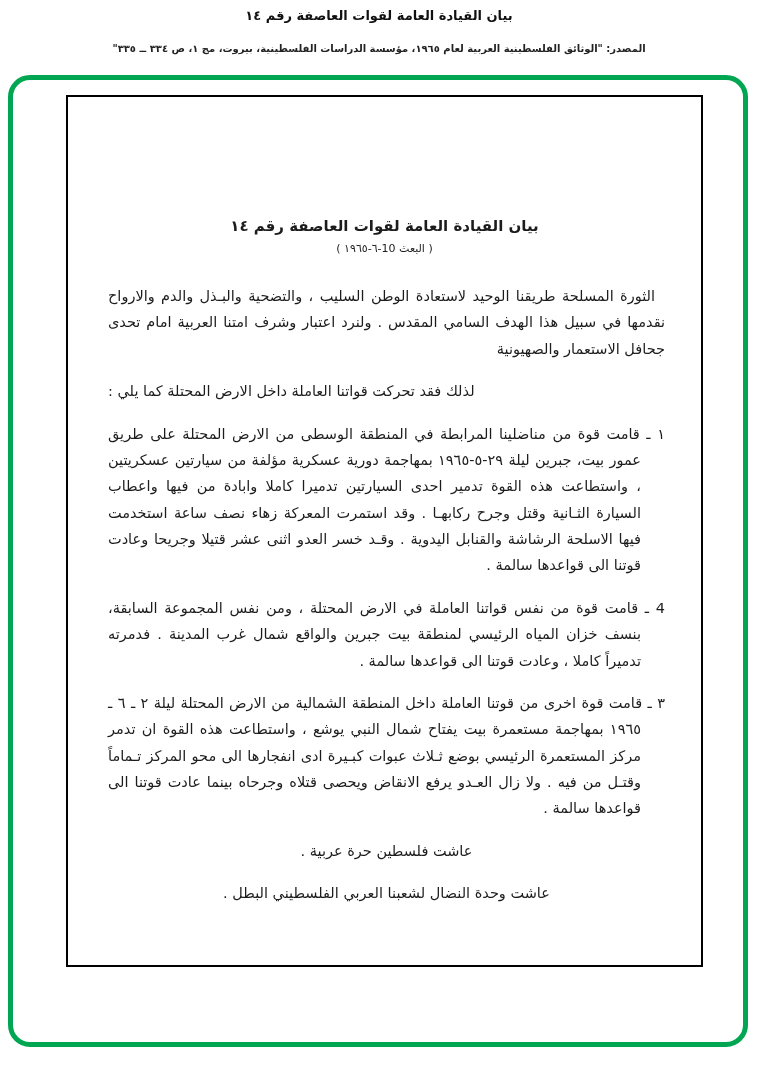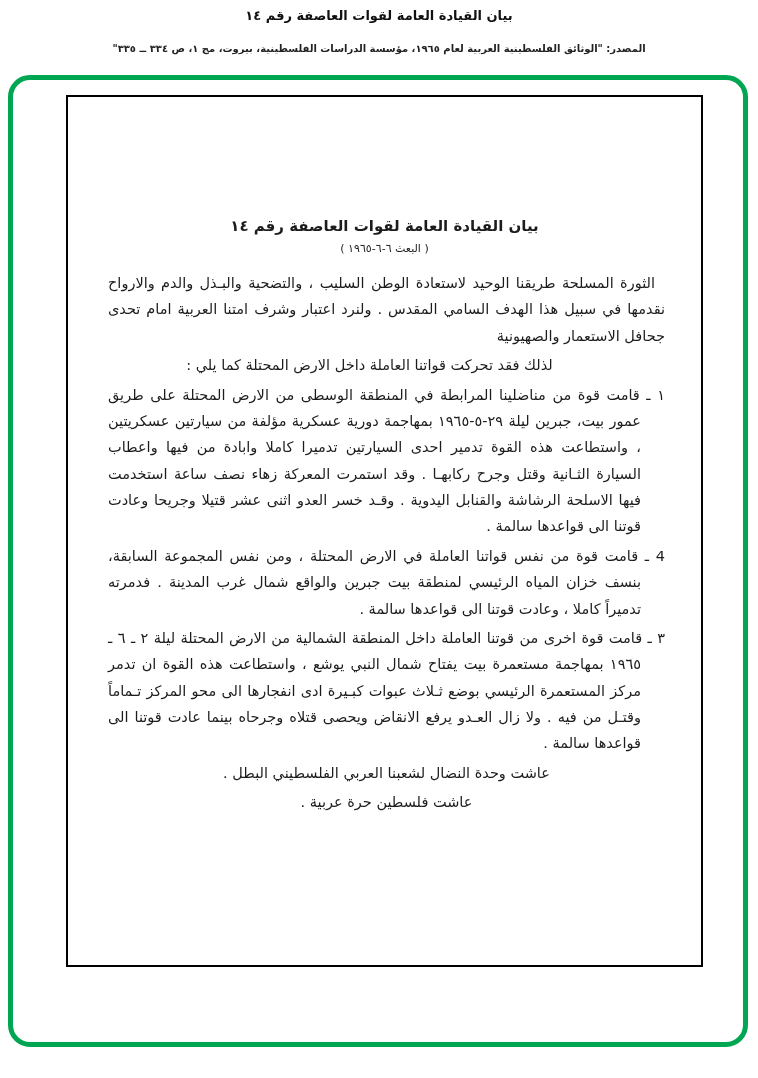--- a/index.html
+++ b/index.html
@@ -71,28 +71,28 @@
     font-size: 11px;
     letter-spacing: 1px;
   }
   .doc-body {
     padding: 12px 36px 0 40px;
     font-size: 14.5px;
     line-height: 1.82;
     text-align: justify;
   }
   .doc-body p {
-    margin: 3px 0 3px 0;
+    margin: 16px 0 3px 0;
   }
   .intro {
     text-indent: 10px;
   }
   .lead-in {
     text-indent: 34px;
-    text-align: center;
+    text-align: left;
   }
   .numbered-item {
     padding-right: 24px;
     text-indent: -24px;
   }
   .closing-line {
     text-align: center;
     text-indent: 0;
     padding: 0;
   }
@@ -101,24 +101,24 @@
 <body>
 
 <div class="top-header">
   <div class="top-title">بيان القيادة العامة لقوات العاصفة رقم ١٤</div>
   <div class="top-source">المصدر: "الوثائق الفلسطينية العربية لعام ١٩٦٥، مؤسسة الدراسات الفلسطينية، بيروت، مج ١، ص ٣٣٤ ــ ٣٣٥"</div>
 </div>
 
 <div class="green-frame">
   <div class="scan-page">
     <div class="doc-title">بيان القيادة العامة لقوات العاصفة رقم ١٤</div>
-    <div class="doc-subtitle">( البعث ٦-٦-١٩٦٥ )</div>
+    <div class="doc-subtitle">( البعث 10-٦-١٩٦٥ )</div>
     <div class="doc-body">
       <p class="intro">الثورة المسلحة طريقنا الوحيد لاستعادة الوطن السليب ، والتضحية والبـذل والدم والارواح نقدمها في سبيل هذا الهدف السامي المقدس . ولنرد اعتبار وشرف امتنا العربية امام تحدى جحافل الاستعمار والصهيونية</p>
       <p class="lead-in">لذلك فقد تحركت قواتنا العاملة داخل الارض المحتلة كما يلي :</p>
       <p class="numbered-item">١ ـ قامت قوة من مناضلينا المرابطة في المنطقة الوسطى من الارض المحتلة على طريق عمور بيت، جبرين ليلة ٢٩-٥-١٩٦٥ بمهاجمة دورية عسكرية مؤلفة من سيارتين عسكريتين ، واستطاعت هذه القوة تدمير احدى السيارتين تدميرا كاملا وابادة من فيها واعطاب السيارة الثـانية وقتل وجرح ركابهـا . وقد استمرت المعركة زهاء نصف ساعة استخدمت فيها الاسلحة الرشاشة والقنابل اليدوية . وقـد خسر العدو اثنى عشر قتيلا وجريحا وعادت قوتنا الى قواعدها سالمة .</p>
       <p class="numbered-item">4 ـ قامت قوة من نفس قواتنا العاملة في الارض المحتلة ، ومن نفس المجموعة السابقة، بنسف خزان المياه الرئيسي لمنطقة بيت جبرين والواقع شمال غرب المدينة . فدمرته تدميراً كاملا ، وعادت قوتنا الى قواعدها سالمة .</p>
       <p class="numbered-item">٣ ـ قامت قوة اخرى من قوتنا العاملة داخل المنطقة الشمالية من الارض المحتلة ليلة ٢ ـ ٦ ـ ١٩٦٥ بمهاجمة مستعمرة بيت يفتاح شمال النبي يوشع ، واستطاعت هذه القوة ان تدمر مركز المستعمرة الرئيسي بوضع ثـلاث عبوات كبـيرة ادى انفجارها الى محو المركز تـماماً وقتـل من فيه . ولا زال العـدو يرفع الانقاض ويحصى قتلاه وجرحاه بينما عادت قوتنا الى قواعدها سالمة .</p>
+      <p class="closing-line">عاشت فلسطين حرة عربية .</p>
       <p class="closing-line">عاشت وحدة النضال لشعبنا العربي الفلسطيني البطل .</p>
-      <p class="closing-line">عاشت فلسطين حرة عربية .</p>
     </div>
   </div>
 </div>
 
 </body></html>

